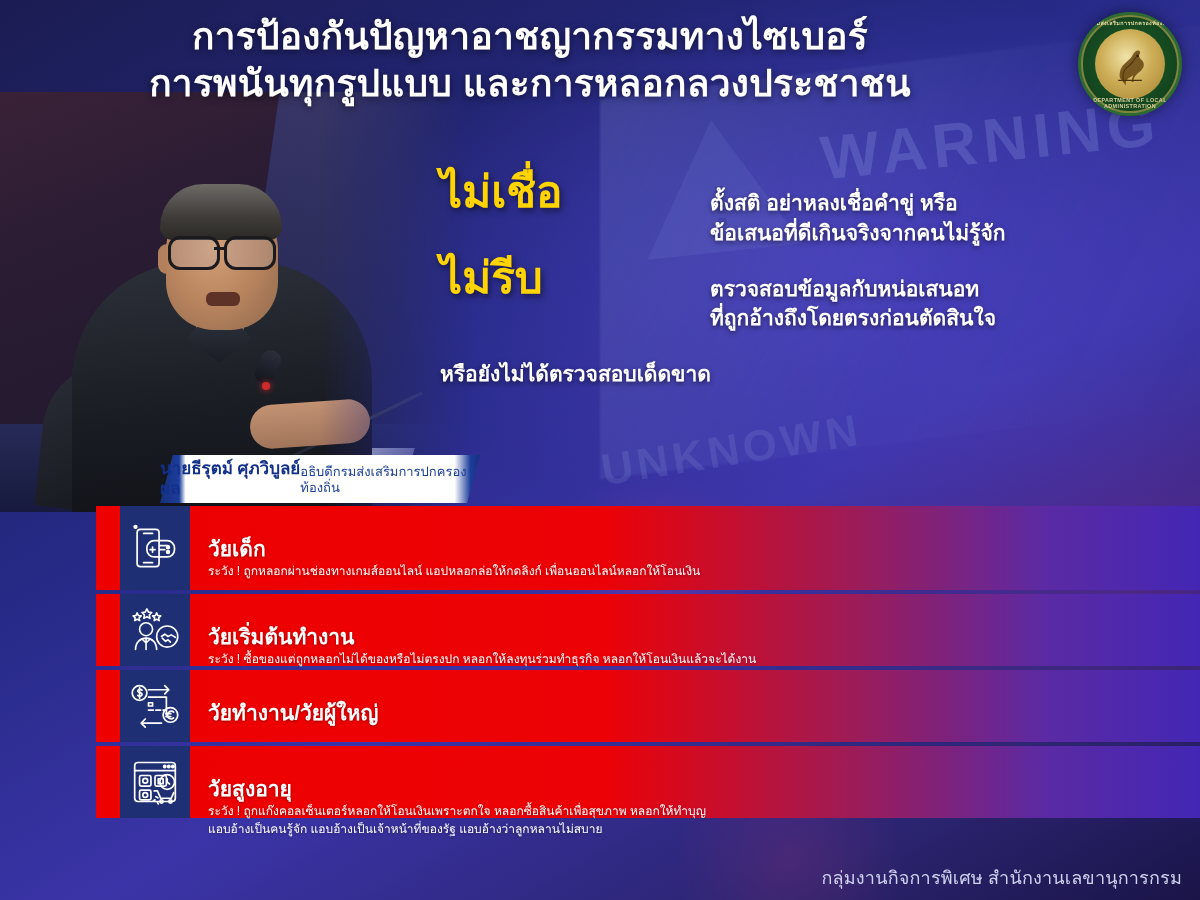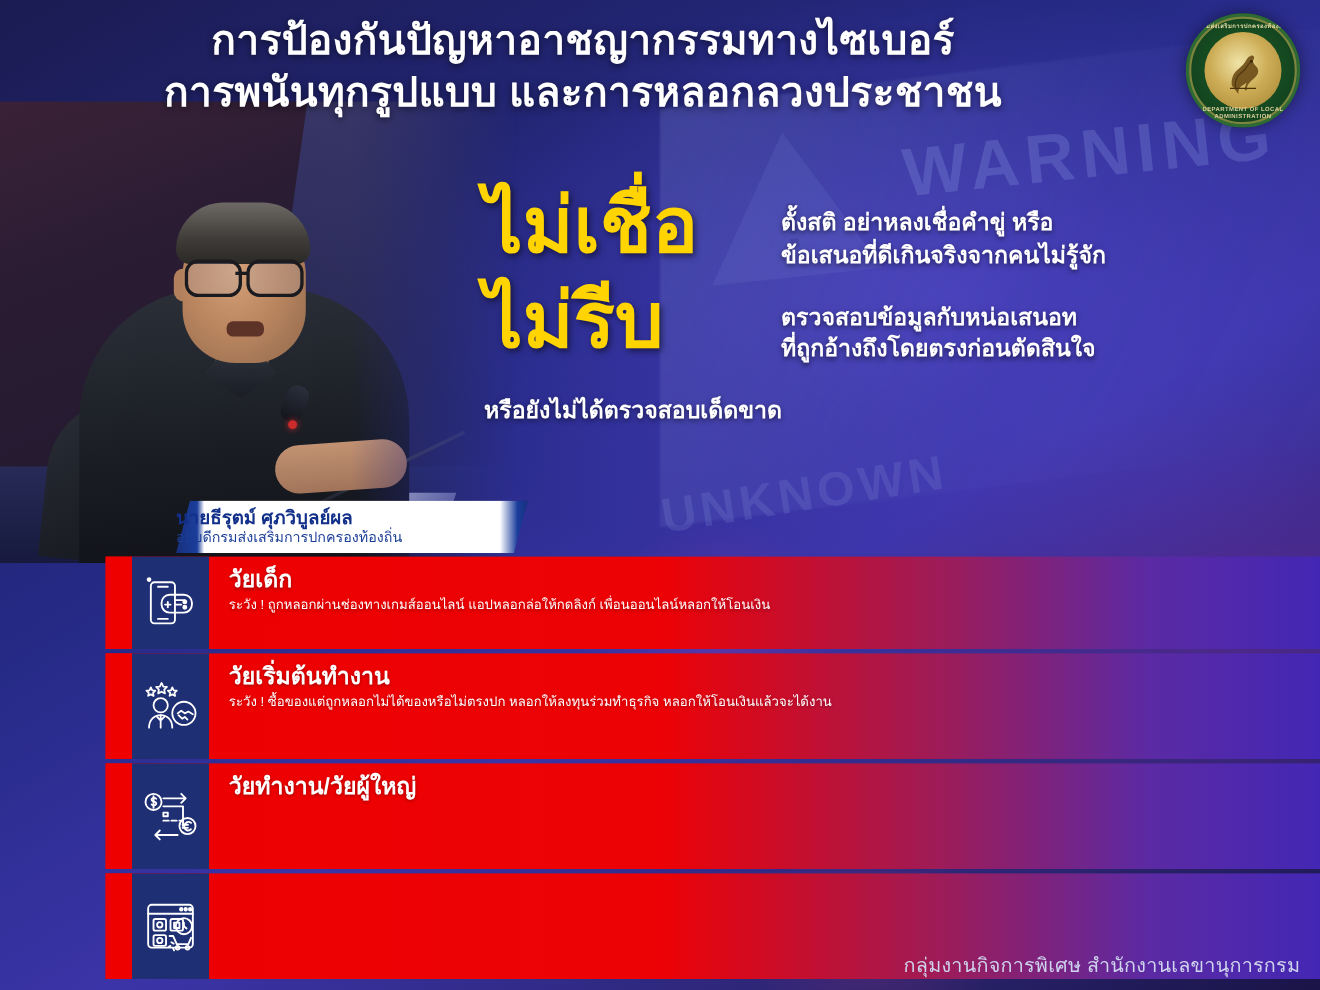--- a/index.html
+++ b/index.html
@@ -187,32 +187,32 @@
   .nameplate{
     position:absolute;left:160px;top:455px;width:320px;height:48px;z-index:14;
   }
   .nameplate .plate-bg{
     position:absolute;inset:0;
     background:linear-gradient(90deg,#17307c 0%,#1b3d9c 6%,#ffffff 8%,#ffffff 92%,#1b3d9c 97%,#17307c 100%);
     clip-path:polygon(4% 0,100% 0,96% 100%,0 100%);
     box-shadow:0 2px 8px rgba(0,0,0,.5);
   }
   .nameplate .np-inner{
-    position:absolute;inset:0;display:flex;flex-direction:column;
-    align-items:flex-start;justify-content:center;
+    position:absolute;inset:0;display:flex;flex-direction:row;
+    align-items:center;justify-content:center;
   }
   .np-name{color:#123089;font-weight:bold;font-size:17px;line-height:1.15;}
   .np-role{color:#1b3e96;font-size:13px;line-height:1.2;margin-top:1px;}
 
   
   .keyblock{position:absolute;left:440px;top:168px;width:740px;z-index:12;}
   .kb-row{display:flex;align-items:flex-start;margin-bottom:6px;}
   .kb-big{
     width:270px;flex:0 0 270px;text-align:left;
-    color:#ffd400;font-weight:bold;font-size:70px;line-height:1.08;
+    color:#ffd400;font-weight:bold;font-size:44px;line-height:1.08;
     text-shadow:2px 3px 6px rgba(0,0,0,.5);
   }
   .kb-desc{
     flex:1;color:#ffffff;font-weight:bold;font-size:21px;line-height:1.42;
     padding-top:20px;text-shadow:0 2px 5px rgba(0,0,0,.5);
   }
   .kb-desc .l2{display:block;}
 
   
   .rows{position:absolute;left:0;top:506px;width:1200px;z-index:11;}
@@ -224,27 +224,27 @@
   .agerow .redleft{
     position:absolute;left:96px;width:24px;top:0;bottom:0;background:#ee0000;
   }
   .iconbox{
     position:relative;z-index:2;margin-left:120px;width:70px;flex:0 0 70px;
     background:#1e2f74;display:flex;align-items:center;justify-content:center;
   }
   .iconbox svg{width:52px;height:52px;}
   .rowtext{position:relative;z-index:2;padding:9px 0 9px 18px;flex:1;}
   .row-title{color:#ffffff;font-weight:bold;font-size:21px;line-height:1.2;
-    text-shadow:0 1px 3px rgba(0,0,0,.35);}
+    text-shadow:0 1px 3px rgba(0,0,0,.35);margin-top:21px;}
   .row-desc{color:#ffffff;font-size:12px;line-height:1.46;margin-top:2px;
     text-shadow:0 1px 3px rgba(0,0,0,.3);}
   .row-desc span{display:block;}
 
   .h1{height:84px;}
-  .h2{height:96px;}
+  .h2{height:72px;}
 
   
   .footer{
     position:absolute;right:18px;bottom:8px;z-index:14;
     color:#cfd4ee;font-size:18px;letter-spacing:.2px;
   }
 </style>
 </head>
 <body>
 
@@ -425,19 +425,26 @@
           <rect x="13" y="42" width="14" height="12" rx="2"></rect>
           <circle cx="20" cy="48" r="3"></circle>
           <circle cx="47" cy="32" r="9"></circle>
           <path d="M47 32v-4M47 32l3 2.5"></path>
           <path d="M31 43h4l4 9h13l3-7"></path>
           <circle cx="40" cy="56" r="2"></circle>
           <circle cx="51" cy="56" r="2"></circle>
           <path d="M33 50l2.5 1.5M30 55l2-1M35 57l1 2"></path>
         </svg>
       </div>
+      <div class="rowtext">
+        <div class="row-title">วัยสูงอายุ</div>
+        <div class="row-desc">
+          <span>ระวัง ! ถูกแก๊งคอลเซ็นเตอร์หลอกให้โอนเงินเพราะตกใจ หลอกซื้อสินค้าเพื่อสุขภาพ หลอกให้ทำบุญ</span>
+          <span>แอบอ้างเป็นคนรู้จัก แอบอ้างเป็นเจ้าหน้าที่ของรัฐ แอบอ้างว่าลูกหลานไม่สบาย</span>
+        </div>
+      </div>
     </div>
 
   </div>
 
   <div class="footer">กลุ่มงานกิจการพิเศษ สำนักงานเลขานุการกรม</div>
 
 </div>
 
 </body></html>

